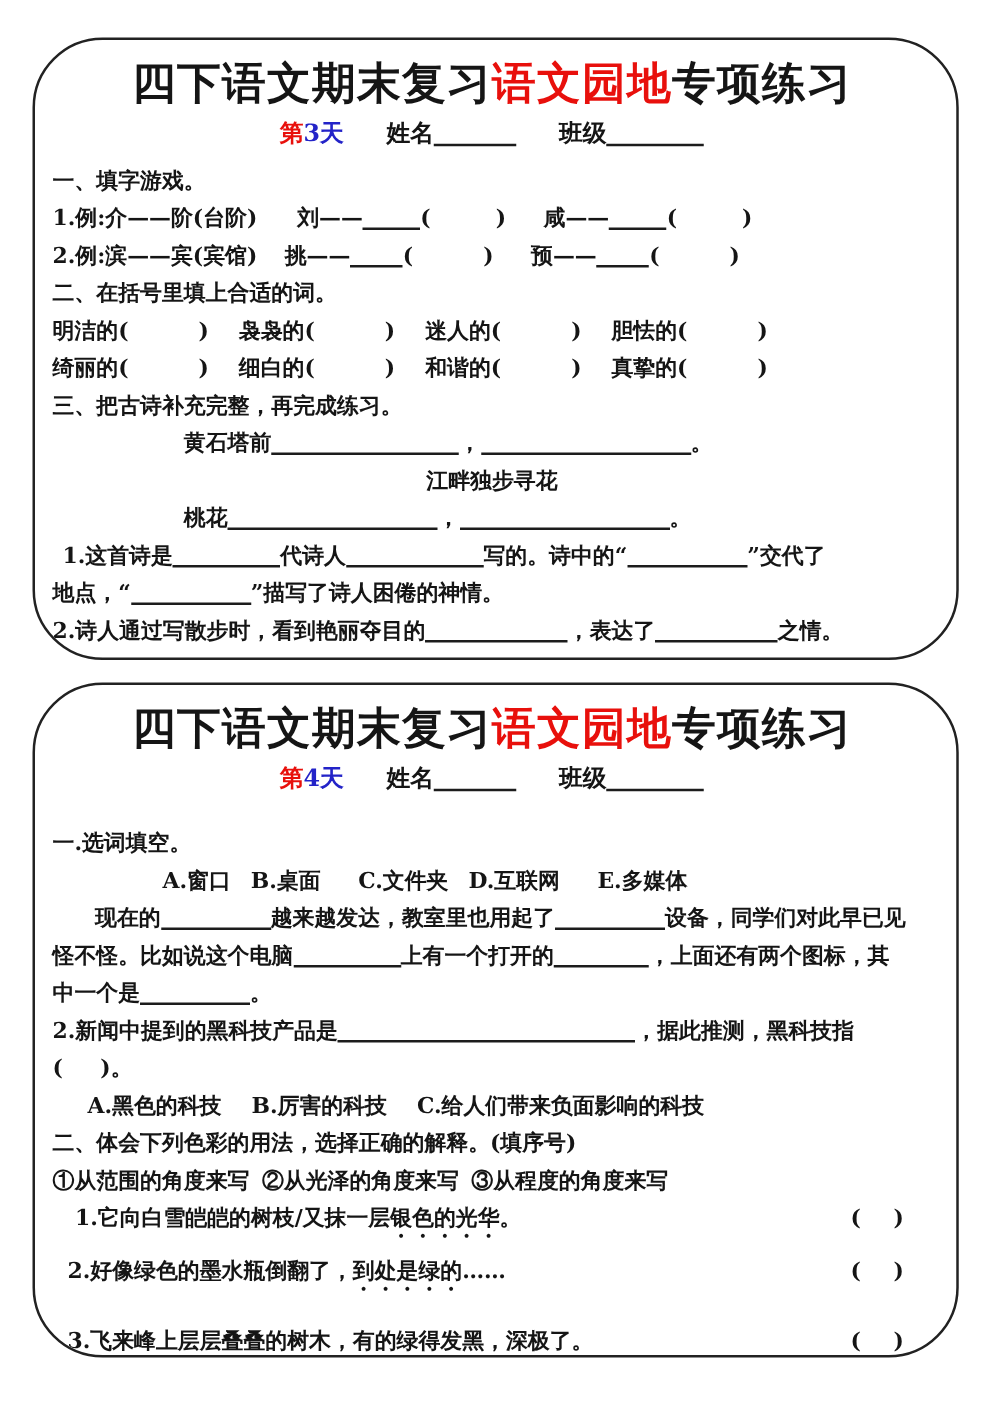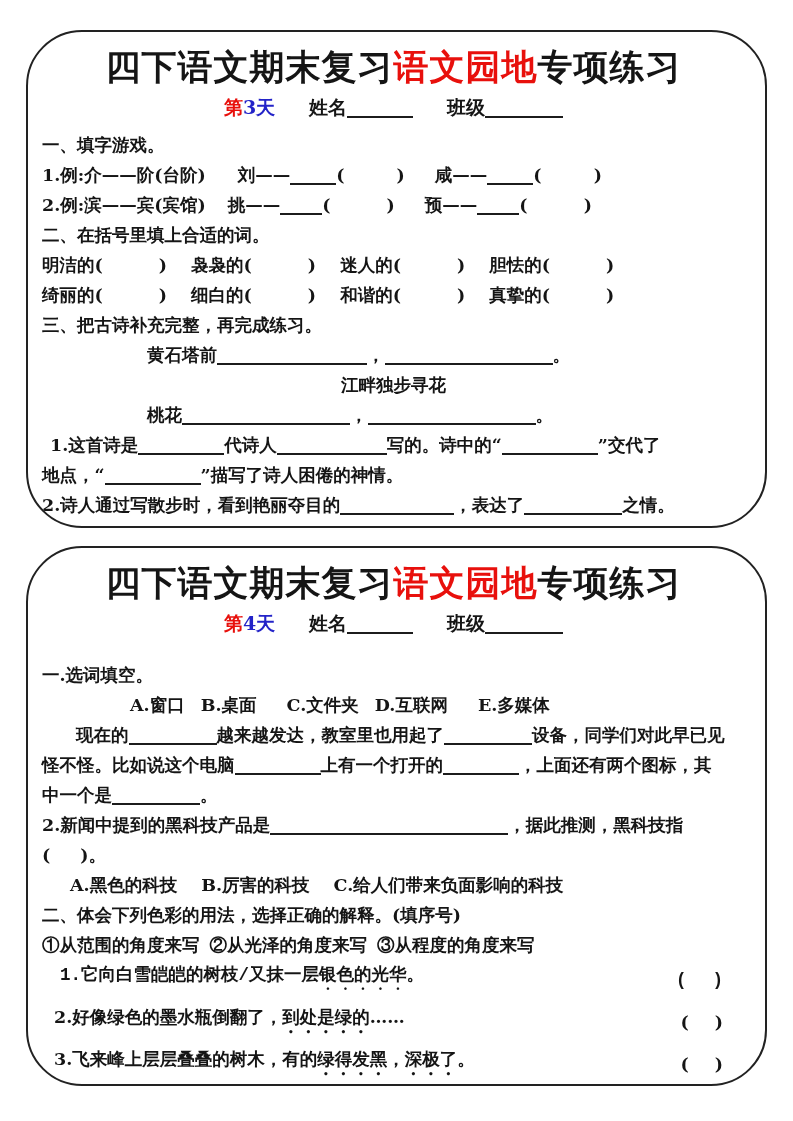--- a/index.html
+++ b/index.html
@@ -22,21 +22,21 @@
     border:2.5px solid #222222;
     border-radius:56px;
     background:#ffffff;
     padding:10px 20px 0 14px;
     overflow:hidden;
   }
   .p1{height:498px;}
   .p2{height:540px;margin-top:18px;}
   .row{
     display:flex;
-    align-items:flex-end;
+    align-items:flex-start;
     min-height:30px;
     line-height:30px;
     font-size:17.5px;
     font-weight:600;
     white-space:nowrap;
   }
   .row.center{justify-content:center;}
   .row .left{flex:0 1 auto;}
   .row .right{margin-left:auto;margin-right:22px;}
   .row.title{
@@ -152,26 +152,26 @@
       </div>
       <div class="row" style="padding-left: 28px;">
         <span class="left"><span class="seg">A.黑色的科技</span><span class="gap" style="width: 24px;"></span><span class="seg">B.厉害的科技</span><span class="gap" style="width: 24px;"></span><span class="seg">C.给人们带来负面影响的科技</span></span>
       </div>
       <div class="row">
         <span class="left"><span class="seg">二、体会下列色彩的用法，选择正确的解释。(填序号)</span></span>
       </div>
       <div class="row">
         <span class="left"><span class="seg">①从范围的角度来写</span><span class="gap" style="width: 10px;"></span><span class="seg">②从光泽的角度来写</span><span class="gap" style="width: 10px;"></span><span class="seg">③从程度的角度来写</span></span>
       </div>
-      <div class="row" style="padding-left: 18px; font-family: Liberation Mono, monospace;">
+      <div class="row" style="padding-left: 18px;">
         <span class="left"><span class="seg">1.它向白雪皑皑的树枝/又抹一层</span><span class="seg em">银色的光华</span><span class="seg">。</span></span>
         <span class="right"><span class="seg">(</span><span class="gap" style="width: 26px;"></span><span class="seg">)</span></span>
       </div>
       <div class="row" style="padding-left: 12px; margin-top: 7px;">
         <span class="left"><span class="seg">2.好像绿色的墨水瓶倒翻了，</span><span class="seg em">到处是绿的</span><span class="seg">……</span></span>
         <span class="right"><span class="seg">(</span><span class="gap" style="width: 26px;"></span><span class="seg">)</span></span>
       </div>
-      <div class="row" style="padding-left: 12px; margin-top: 7px;">
+      <div class="row" style="padding-left: 12px; margin-top: 21px;">
         <span class="left"><span class="seg">3.飞来峰上层层叠叠的树木，有的</span><span class="seg em">绿得发黑</span><span class="seg">，</span><span class="seg em">深极了</span><span class="seg">。</span></span>
         <span class="right"><span class="seg">(</span><span class="gap" style="width: 26px;"></span><span class="seg">)</span></span>
       </div>
     </section>
 </div>
 
 </body></html>

